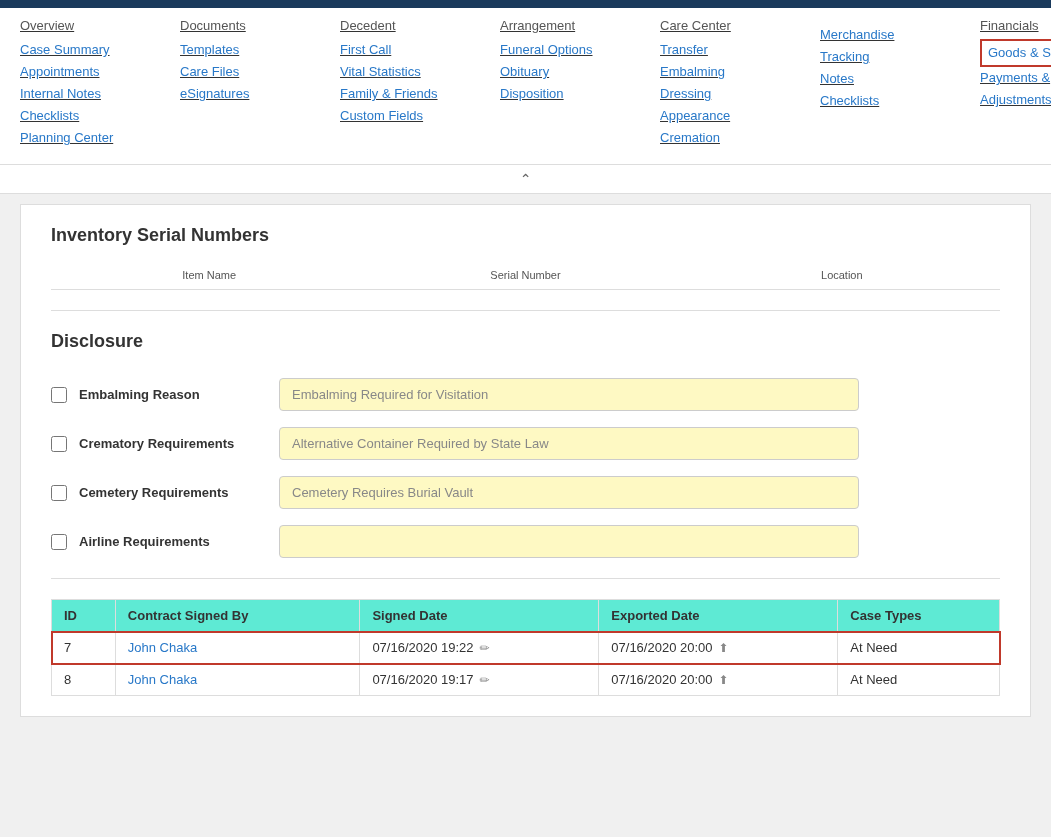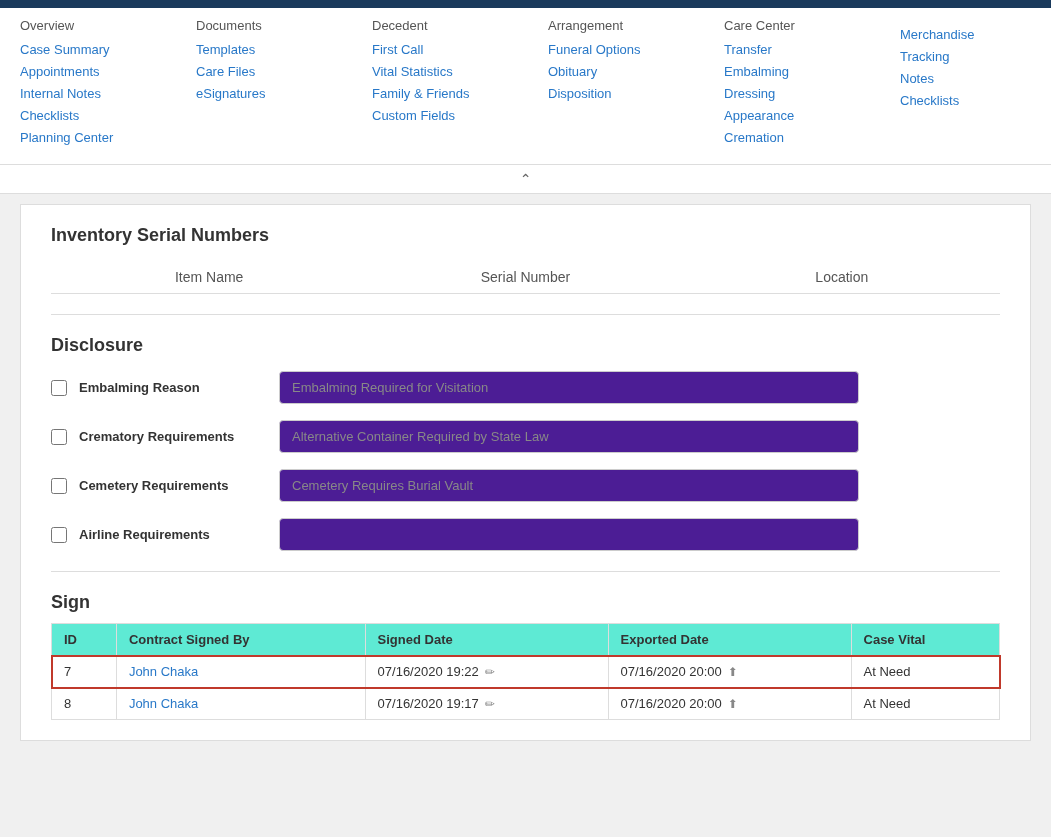--- a/index.html
+++ b/index.html
@@ -12,21 +12,22 @@
     }
 
     
     .nav-menu {
       background: #fff;
       padding: 10px 20px 15px 20px;
       border-bottom: 1px solid #ddd;
     }
     .nav-columns {
       display: flex;
-      gap: 16px;
+      gap: 0;
+      text-decoration: underline;
     }
     .nav-col {
       min-width: 130px;
       margin-right: 30px;
     }
     .nav-col-header {
       color: #555;
       font-size: 13px;
       font-weight: normal;
       margin-bottom: 6px;
@@ -75,39 +76,39 @@
       color: #333;
       margin-bottom: 15px;
     }
 
     
     .table-header {
       display: flex;
       padding: 8px 0;
       border-bottom: 1px solid #ddd;
       color: #555;
-      font-size: 14px;
+      font-size: 11px;
     }
     .table-header .col1 { flex: 2; text-align: center; }
     .table-header .col2 { flex: 2; text-align: center; }
     .table-header .col3 { flex: 2; text-align: center; }
 
     
     .section-divider {
       border: none;
       border-top: 1px solid #ddd;
       margin: 20px 0;
     }
 
     
     .disclosure-title {
       font-size: 18px;
       font-weight: bold;
       color: #333;
-      margin-bottom: 15px;
+      margin-bottom: 26px;
     }
 
     .disclosure-row {
       display: flex;
       align-items: center;
       margin-bottom: 16px;
     }
     .disclosure-row input[type="checkbox"] {
       margin-right: 12px;
       width: 16px;
@@ -120,21 +121,21 @@
       color: #333;
       font-weight: bold;
     }
     .disclosure-input {
       flex: 1;
       border: 1px solid #ccc;
       border-radius: 4px;
       padding: 8px 12px;
       font-size: 13px;
       color: #888;
-      background: #4c1d95;
+      background: #fef9c3;
       max-width: 580px;
     }
 
     
     .sign-title {
       font-size: 18px;
       font-weight: bold;
       color: #333;
       margin-bottom: 10px;
     }
@@ -292,30 +293,29 @@
     <div class="disclosure-row">
       <input type="checkbox" style="">
       <label>Airline Requirements</label>
       <input class="disclosure-input" type="text" value="" style="">
     </div>
   </div>
 
   <hr class="section-divider">
 
   <div>
-    <div class="sign-title">Sign</div>
 
     <table class="contracts-table">
       <thead>
         <tr>
           <th>ID</th>
           <th>Contract Signed By</th>
           <th>Signed Date</th>
           <th>Exported Date</th>
-          <th>Case Vital</th>
+          <th>Case Types</th>
         </tr>
       </thead>
       <tbody id="contracts-tbody">
       <tr class="highlighted">
             <td>7</td>
             <td><a class="link-blue" href="#">John Chaka</a></td>
             <td>07/16/2020 19:22<span class="edit-icon">✏</span></td>
             <td>07/16/2020 20:00<span class="export-icon">⬆</span></td>
             <td>At Need</td>
           </tr>

